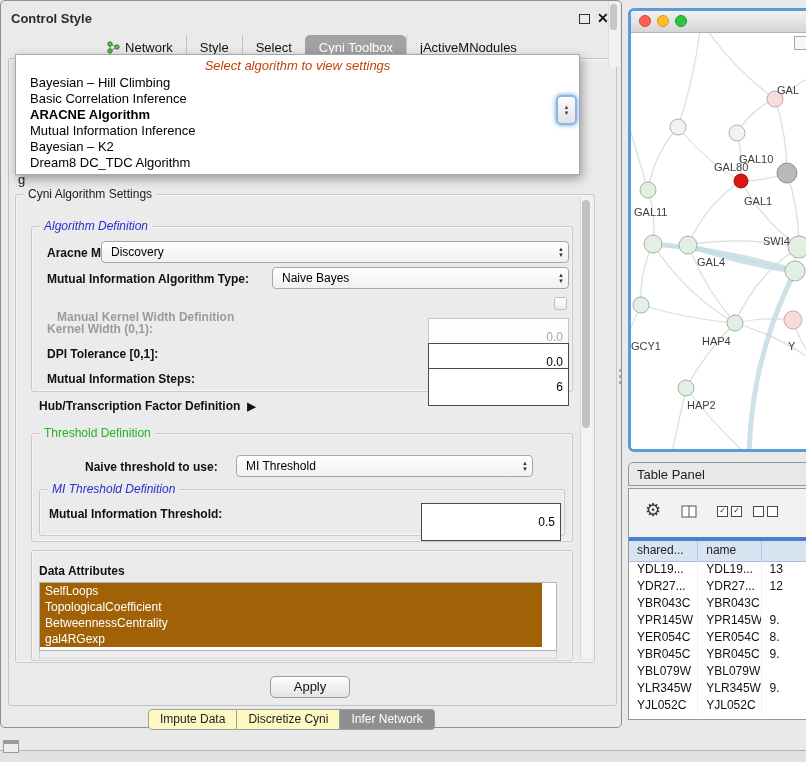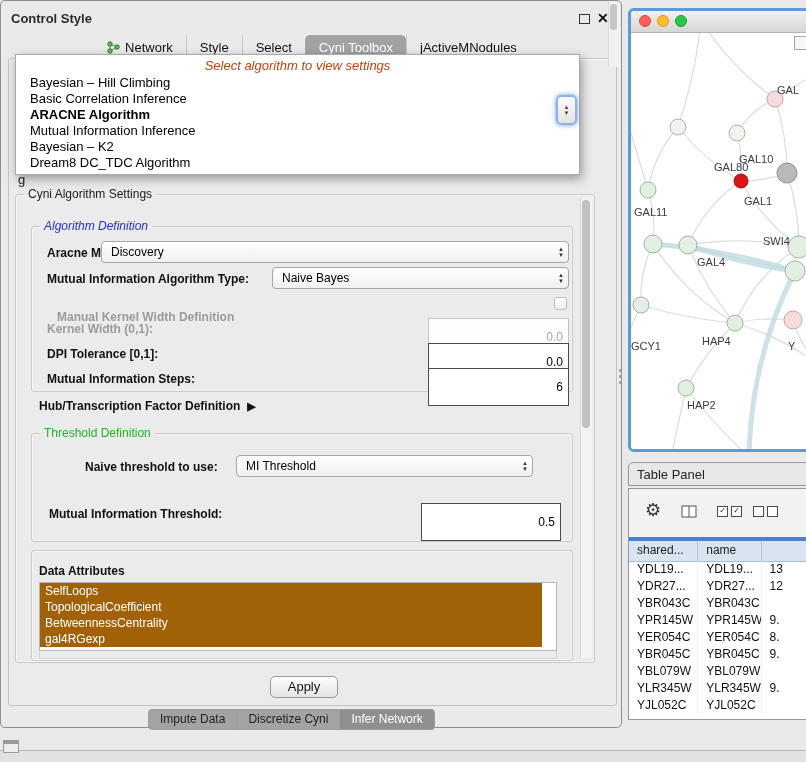--- a/index.html
+++ b/index.html
@@ -88,26 +88,26 @@
 
   #attr-list{position:absolute;left:38px;top:581px;width:518px;height:69px;background:#fff;
              border:1px solid #b5b5b5;box-sizing:border-box;overflow:hidden;}
   .attr-item{height:16px;line-height:16px;font-size:12px;padding-left:5px;color:#000;}
   .attr-item.sel{background:#a16207;color:#fff;width:497px;}
   #attr-scroll{position:absolute;right:1px;top:1px;width:11px;height:65px;background:#f1f1f1;border-left:1px solid #ddd;}
   #attr-scroll .thumb{position:absolute;left:1px;top:2px;width:7px;height:26px;background:#c6c6c6;border-radius:3px;}
   #attr-hscroll{position:absolute;left:38px;top:650px;width:518px;height:8px;background:#ededed;
                 border:1px solid #d5d5d5;border-top:none;box-sizing:border-box;}
 
-  #apply-btn{position:absolute;left:269px;top:675px;width:68px;height:22px;border:1px solid #9a9a9a;border-radius:5px;
+  #apply-btn{position:absolute;left:269px;top:675px;width:80px;height:22px;border:1px solid #9a9a9a;border-radius:5px;
              background:linear-gradient(#fefefe,#e4e4e4);font-size:13px;text-align:center;line-height:20px;
              box-sizing:border-box;color:#111;}
 
   #bottom-tabs{position:absolute;left:147px;top:708px;display:flex;height:21px;}
-  .btab{border:1px solid #9e9e9e;border-left:none;background:#a3a3a3;font-size:12px;padding:0 11px;
+  .btab{border:1px solid #9e9e9e;border-left:none;background:#fef9c3;font-size:12px;padding:0 11px;
         line-height:19px;color:#222;box-sizing:border-box;}
   .btab:first-child{border-left:1px solid #9e9e9e;border-radius:4px 0 0 4px;}
   .btab:last-child{border-radius:0 4px 4px 0;}
   .btab.sel{background:#8f8f8f;color:#fff;}
 
   
   #net-window{position:absolute;left:628px;top:8px;width:186px;height:444px;border:3px solid #5b9bd8;
               border-radius:6px;background:#fff;box-sizing:border-box;overflow:hidden;z-index:5;}
   #net-titlebar{height:21px;background:linear-gradient(#f1f1f1,#d6d6d6);border-bottom:1px solid #b3b3b3;position:relative;}
   .tl{position:absolute;top:4px;width:12px;height:12px;border-radius:50%;box-sizing:border-box;}
@@ -239,20 +239,23 @@
   </div>
   <div id="lbl-which" class="lbl">Naive threshold to use:</div>
   <div id="combo-which" class="combo">
     <span class="val">MI Threshold</span>
     <span class="arr">
         <span>▲</span>
         <span>▼</span>
       </span>
   </div>
 
+  <div id="midef-box" class="groupbox">
+    <div class="gb-title t-blue">MI Threshold Definition</div>
+  </div>
   <div id="lbl-mithr" class="lbl">Mutual Information Threshold:</div>
   <input id="fld-mithr" class="field" value="0.5" style="">
 
   <div id="sources-box" class="groupbox">
     <div class="gb-title t-black t-bold">
       <span>Sources for Network Inference</span><span class="src-tri">▼</span>
     </div>
   </div>
   <div id="lbl-dataattr" class="lbl">Data Attributes</div>
   <div id="attr-list">

